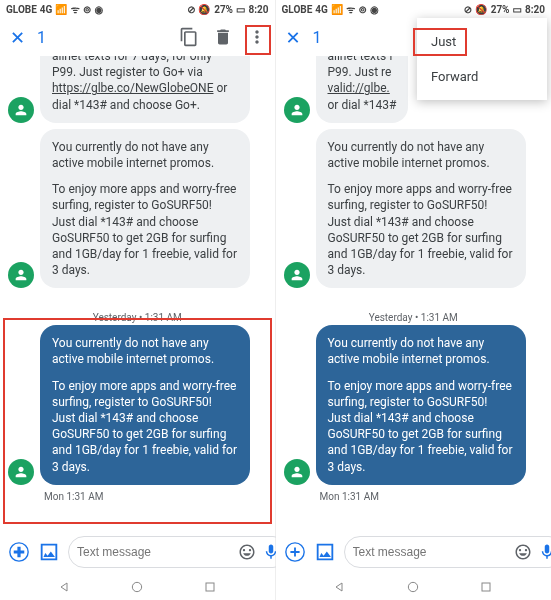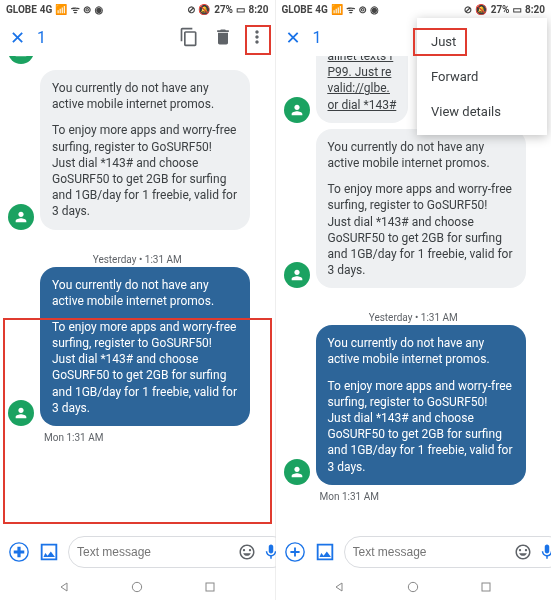--- a/index.html
+++ b/index.html
@@ -112,20 +112,23 @@
 
     <div class="red-box" style="top:25px; right:4px; width:26px; height:30px;"></div>
 
     <div class="messages">
       <div class="msg-row msg-top">
         <div class="avatar">
             <svg viewBox="0 0 24 24">
               <path d="M12 12c2.21 0 4-1.79 4-4s-1.79-4-4-4-4 1.79-4 4 1.79 4 4 4zm0 2c-2.67 0-8 1.34-8 4v2h16v-2c0-2.66-5.33-4-8-4z"></path>
             </svg>
           </div>
+        <div class="bubble bubble-gray">
+          <span>allnet texts for 7 days, for only P99. Just register to Go+ via </span><span class="link">https://glbe.co/NewGlobeONE</span><span> or dial *143# and choose Go+.</span>
+        </div>
       </div>
 
       <div class="msg-row">
         <div class="avatar">
             <svg viewBox="0 0 24 24">
               <path d="M12 12c2.21 0 4-1.79 4-4s-1.79-4-4-4-4 1.79-4 4 1.79 4 4 4zm0 2c-2.67 0-8 1.34-8 4v2h16v-2c0-2.66-5.33-4-8-4z"></path>
             </svg>
           </div>
         <div class="bubble bubble-gray">
           <span>You currently do not have any active mobile internet promos.</span>
@@ -212,33 +215,32 @@
     <div class="toolbar">
       <div class="tb-left">
         <span class="close-x">✕</span>
         <span class="sel-count">1</span>
       </div>
     </div>
 
     <div class="dropdown">
       <div class="dropdown-item">Just</div>
       <div class="dropdown-item">Forward</div>
-      <div class="dropdown-item">View details</div>
     </div>
 
     <div class="red-box" style="top:28px; right:84px; width:54px; height:28px; z-index:11;"></div>
 
     <div class="messages">
       <div class="msg-row msg-top">
         <div class="avatar">
             <svg viewBox="0 0 24 24">
               <path d="M12 12c2.21 0 4-1.79 4-4s-1.79-4-4-4-4 1.79-4 4 1.79 4 4 4zm0 2c-2.67 0-8 1.34-8 4v2h16v-2c0-2.66-5.33-4-8-4z"></path>
             </svg>
           </div>
-        <div class="bubble bubble-gray" style="max-width:100px;text-decoration:underline;">
+        <div class="bubble bubble-gray" style="max-width:100px;">
           <span>allnet texts f</span><br>
           <span>P99. Just re</span><br>
           <span class="link">valid://glbe.</span><br>
           <span>or dial *143#</span>
         </div>
       </div>
 
       <div class="msg-row">
         <div class="avatar">
             <svg viewBox="0 0 24 24">

